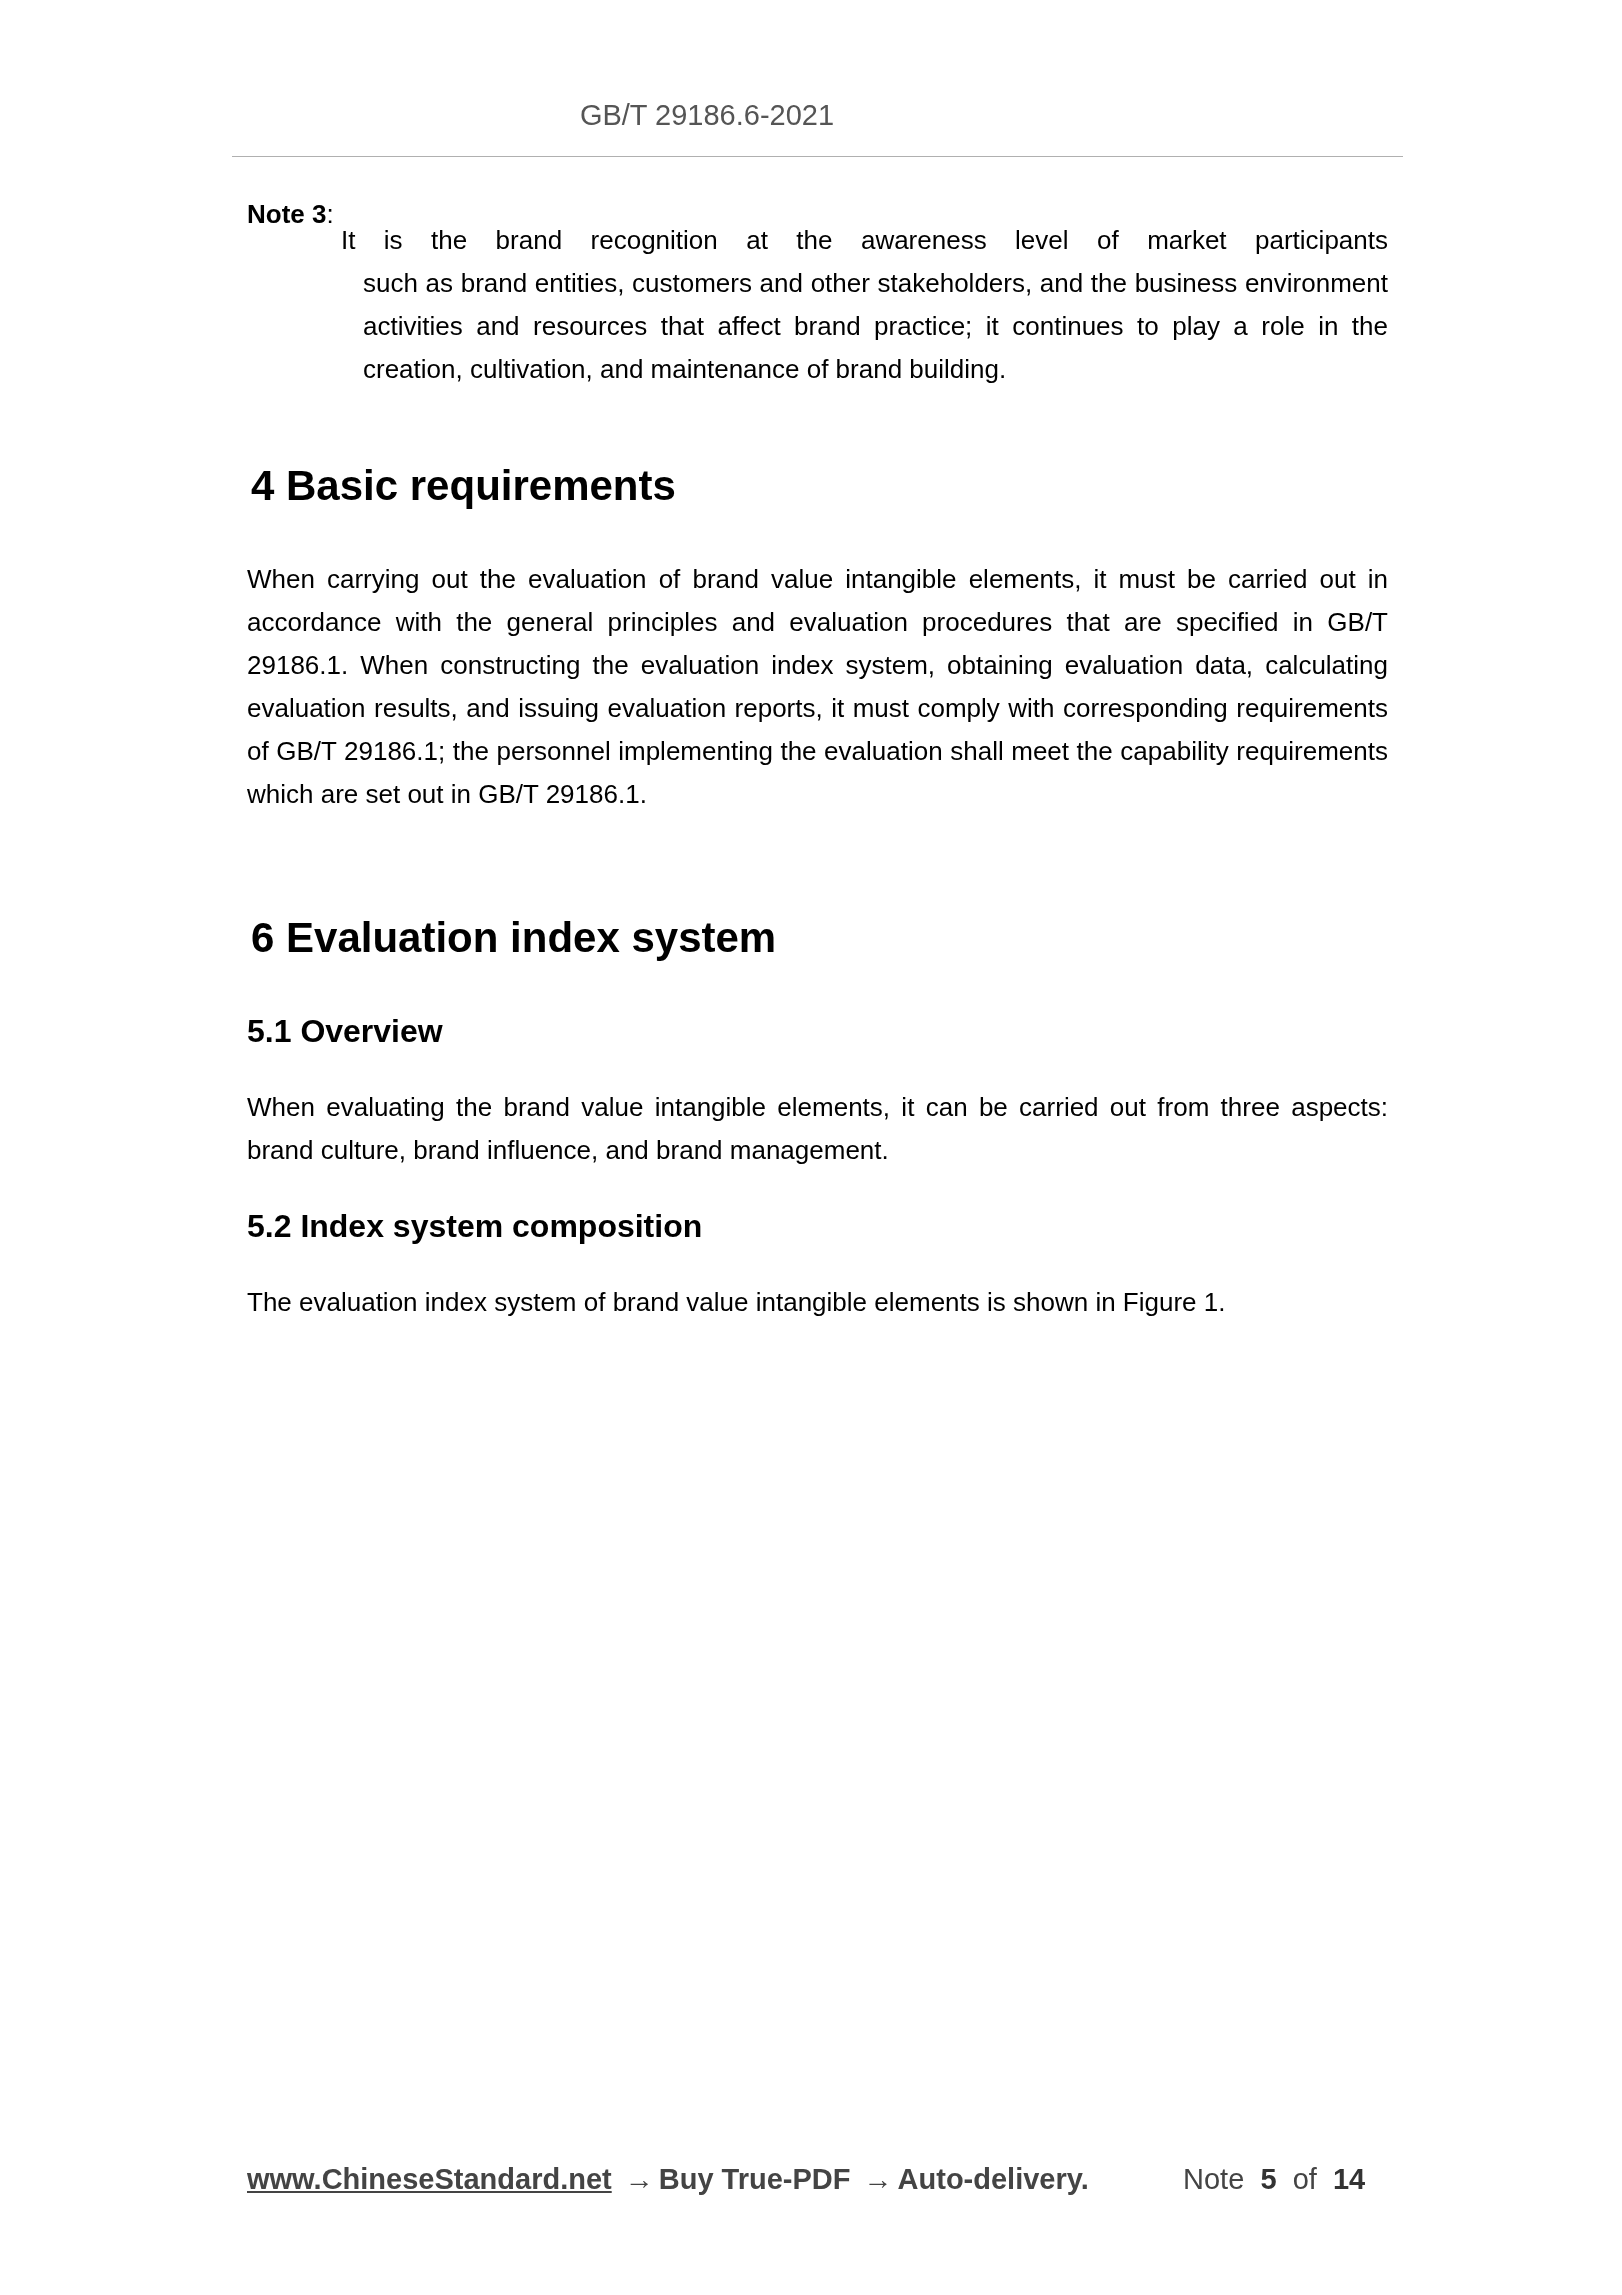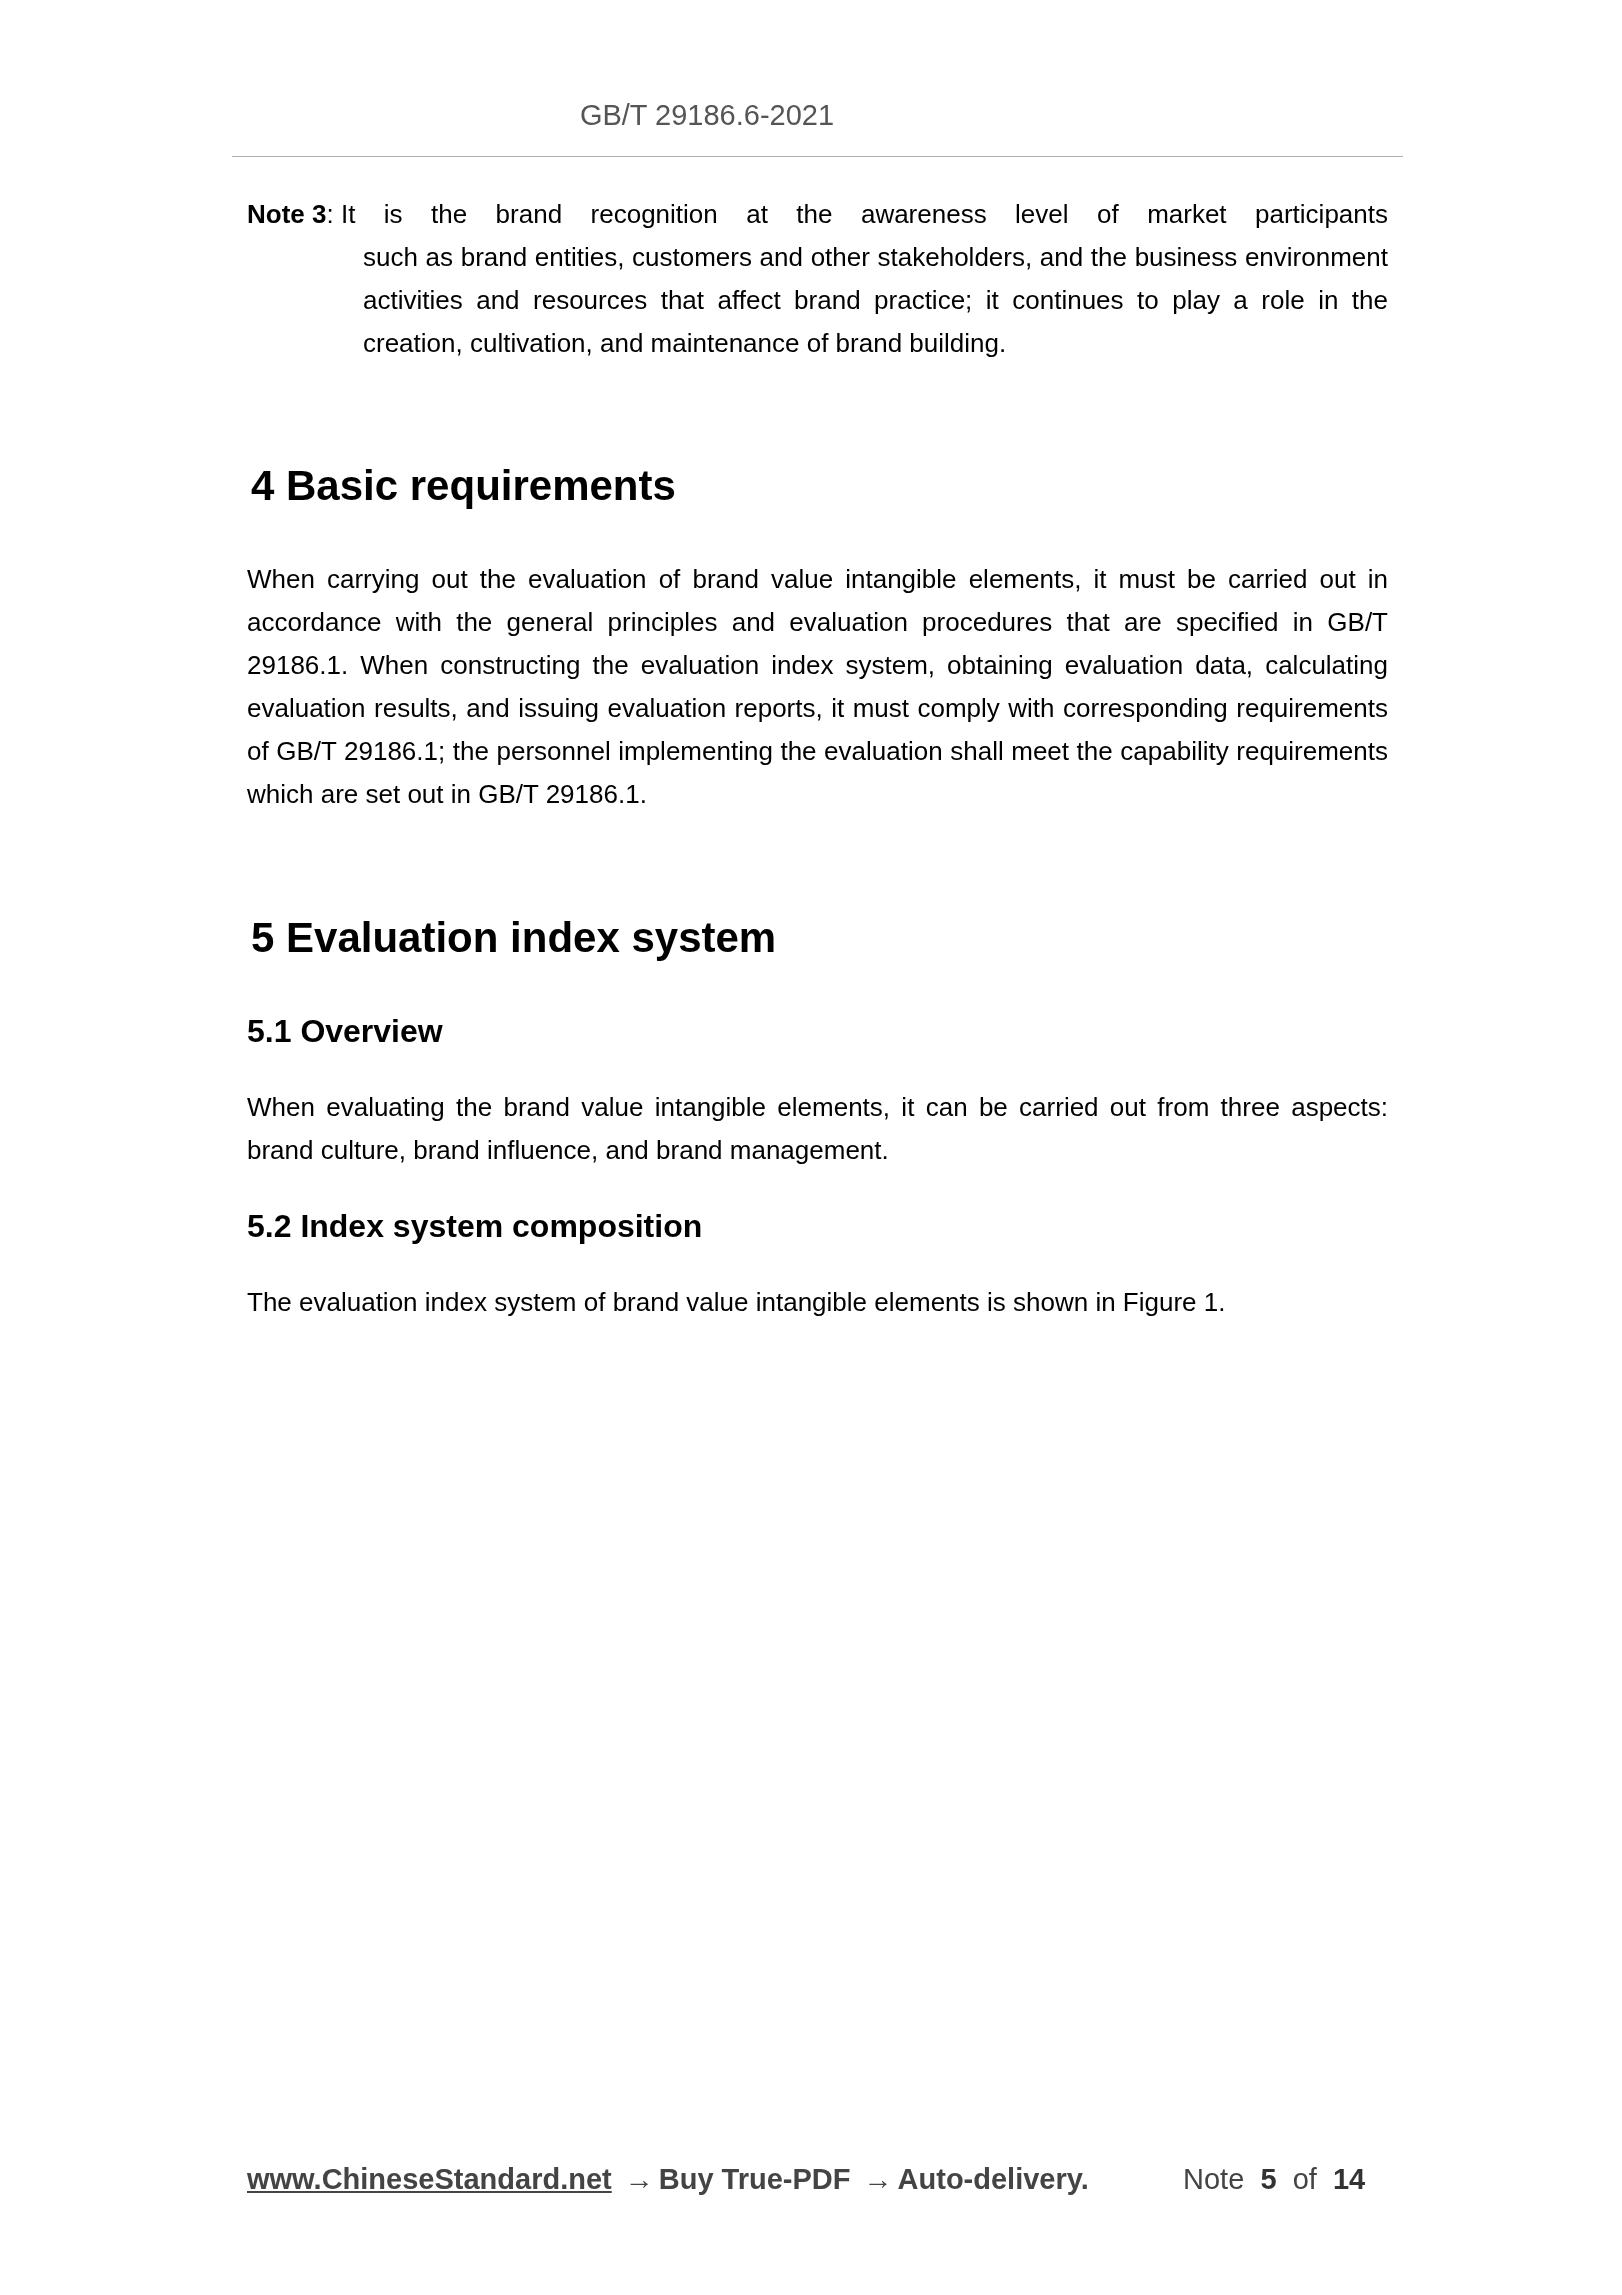--- a/index.html
+++ b/index.html
@@ -29,29 +29,29 @@
 </head>
 <body>
 
 <div class="abs header-text">GB/T 29186.6-2021</div>
 <div class="abs header-rule"></div>
 
 <div class="abs content body-text note">
   <div class="note-row">
     <span class="note-label">Note 3</span>
       <span class="note-colon">: </span>
-      <span class="note-first" style="flex:1;">It is the brand recognition at the awareness level of market participants</span>
+      <span class="note-first" style="flex:1;margin-top:26px;">It is the brand recognition at the awareness level of market participants</span>
   </div>
   <div class="note-rest">such as brand entities, customers and other stakeholders, and the business environment activities and resources that affect brand practice; it continues to play a role in the creation, cultivation, and maintenance of brand building.</div>
 </div>
 
 <h1 class="abs content sec" style="top:457px;">4 Basic requirements</h1>
 <div class="abs content body-text" style="top:558px;">When carrying out the evaluation of brand value intangible elements, it must be carried out in accordance with the general principles and evaluation procedures that are specified in GB/T 29186.1. When constructing the evaluation index system, obtaining evaluation data, calculating evaluation results, and issuing evaluation reports, it must comply with corresponding requirements of GB/T 29186.1; the personnel implementing the evaluation shall meet the capability requirements which are set out in GB/T 29186.1.</div>
 
-<h1 class="abs content sec" style="top:909px;">5 Evaluation index system</h1>
+<h1 class="abs content sec" style="top:909px;">6 Evaluation index system</h1>
 
 <h2 class="abs content sub" style="top:1011px;">5.1 Overview</h2>
 <div class="abs content body-text" style="top:1086px;">When evaluating the brand value intangible elements, it can be carried out from three aspects: brand culture, brand influence, and brand management.</div>
 
 <h2 class="abs content sub" style="top:1206px;">5.2 Index system composition</h2>
 <div class="abs content body-text" style="top:1281px;">The evaluation index system of brand value intangible elements is shown in Figure 1.</div>
 
 <div class="abs footer">
   <a>www.ChineseStandard.net</a>
   <span class="arrow">→</span><span>Buy True-PDF</span>

